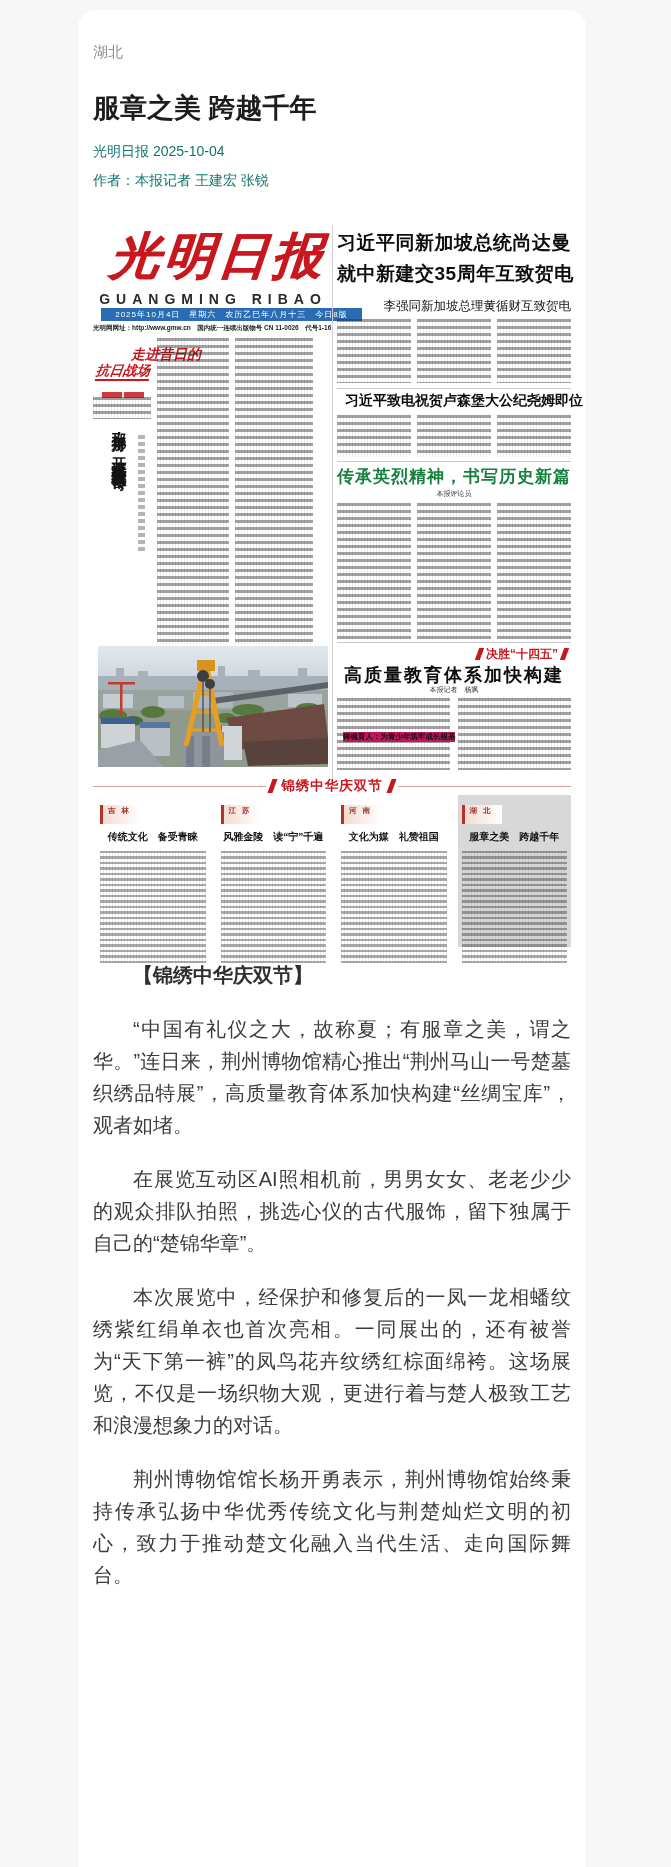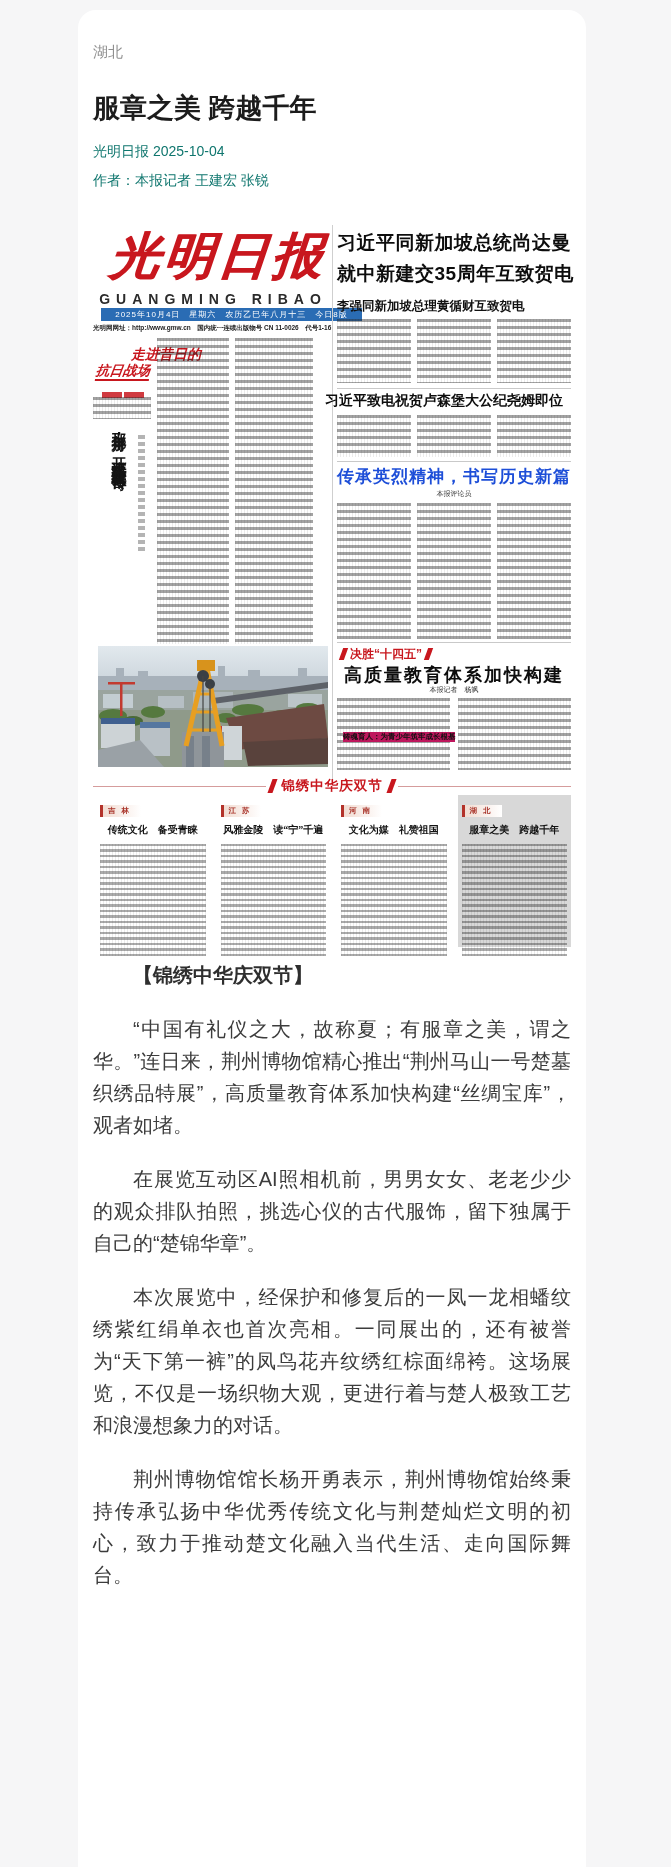--- a/index.html
+++ b/index.html
@@ -44,30 +44,30 @@
   .np-promo .pills{margin-top:3px;}
   .np-promo .pills span{display:inline-block;width:20px;height:6px;background:#c8171e;
                         margin:0 1px;opacity:.85;}
 
   .np-vert-head{left:14px;top:200px;height:226px;writing-mode:vertical-rl;
                 font-family:"Liberation Serif","DejaVu Serif",serif;font-weight:700;
                 font-size:15px;letter-spacing:2px;color:#141414;line-height:24px;}
 
   .np-h1{left:244px;top:6px;width:234px;text-align:center;font-weight:700;color:#0d0d0d;
          font-size:19px;line-height:31px;letter-spacing:.5px;white-space:nowrap;}
-  .np-h1sub{left:244px;top:77px;width:234px;text-align:left;font-weight:700;color:#111;
+  .np-h1sub{left:244px;top:77px;width:234px;text-align:right;font-weight:400;color:#111;
             font-size:12.5px;white-space:nowrap;}
   .rule{background:#c9c9c9;height:1px;}
-  .np-h2{left:232px;top:171px;width:234px;text-align:center;font-weight:700;color:#0d0d0d;
+  .np-h2{left:252px;top:171px;width:234px;text-align:center;font-weight:700;color:#0d0d0d;
          font-size:14px;white-space:nowrap;}
-  .np-h3{left:244px;top:244px;width:234px;text-align:center;color:#1d4ed8;white-space:nowrap;
+  .np-h3{left:244px;top:244px;width:234px;text-align:center;color:#15803d;white-space:nowrap;
          font-family:"Liberation Serif","DejaVu Serif",serif;font-weight:700;
          font-size:17px;letter-spacing:1px;}
   .np-byline{left:244px;width:234px;text-align:center;font-size:7px;color:#333;}
-  .np-badge4{left:244px;top:425px;width:234px;text-align:left;color:#c8171e;font-weight:700;
+  .np-badge4{left:244px;top:425px;width:234px;text-align:right;color:#c8171e;font-weight:700;
              font-size:12px;white-space:nowrap;}
   .np-badge4 .bar{display:inline-block;width:5px;height:12px;background:#c8171e;
                   transform:skewX(-20deg);margin:0 4px;vertical-align:-2px;}
   .np-h4{left:244px;top:442px;width:234px;text-align:center;color:#0d0d0d;white-space:nowrap;
          font-family:"Liberation Serif","DejaVu Serif",serif;font-weight:700;
          font-size:18px;letter-spacing:2px;}
   .np-sub4{left:250px;top:511px;width:112px;background:#be185d;text-align:center;
            font-size:7.5px;font-weight:700;color:#111;white-space:nowrap;}
 
   .np-banner{left:0;top:556px;width:478px;display:flex;align-items:center;}
@@ -75,21 +75,21 @@
   .np-banner .bar{width:5px;height:14px;background:#c8171e;transform:skewX(-20deg);margin:0 4px;}
   .np-banner .txt{color:#c8171e;font-weight:700;font-size:13.5px;letter-spacing:1px;
                   padding:0 2px;white-space:nowrap;}
 
   .np-cols{left:3px;top:574px;width:475px;height:152px;display:flex;gap:7px;}
   .np-col{flex:1;position:relative;padding:4px 4px 0;}
   .np-col.hl{background:#d8d8d8;}
   .np-region{display:inline-block;border-left:3px solid #b3322a;
              background:linear-gradient(90deg,#f2dcd2,#ffffff);
              color:#a83228;font-family:"Liberation Serif","DejaVu Serif",serif;
-             font-weight:700;font-size:7.5px;line-height:11px;padding:0 10px 1px 5px;
+             font-weight:700;font-size:7.5px;line-height:11px;padding:0 10px 8px 5px;
              letter-spacing:2px;white-space:nowrap;}
   .np-colhead{margin-top:6px;text-align:center;color:#131313;white-space:nowrap;
               font-family:"Liberation Serif","DejaVu Serif",serif;font-weight:700;
               font-size:10px;}
   .np-colfz{position:relative;margin-top:7px;height:112px;opacity:.8;background-image:
       repeating-linear-gradient(to right, rgba(0,0,0,.10) 0 1px, transparent 1px 3px),
       repeating-linear-gradient(to bottom, rgba(45,45,45,.5) 0 2.5px, transparent 2.5px 5.5px);}
 
   .photo{left:5px;top:425px;width:230px;height:121px;overflow:hidden;}
   .photo svg{display:block;width:100%;height:100%;}

